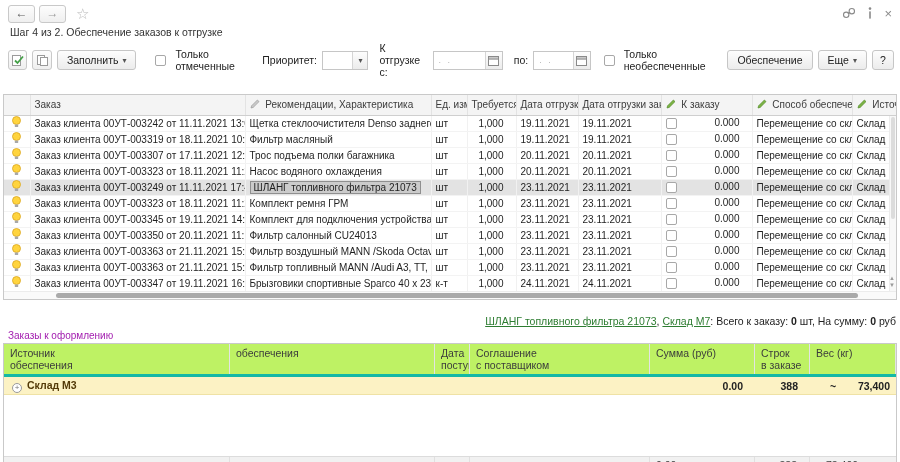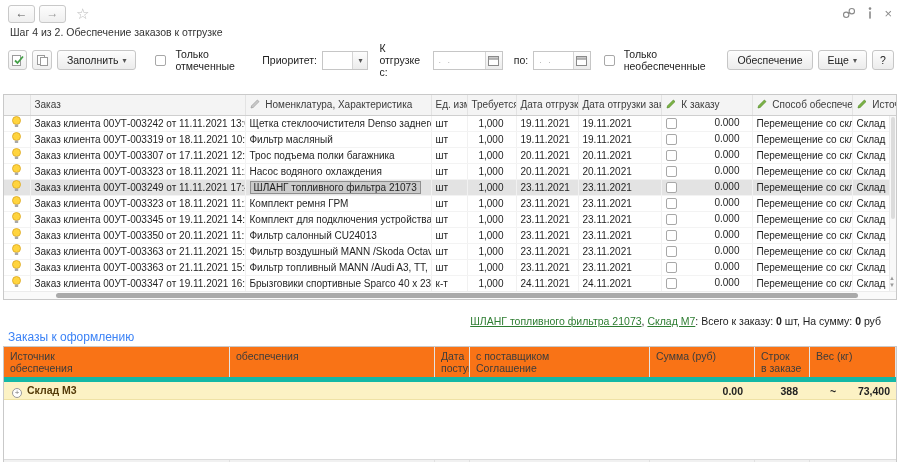--- a/index.html
+++ b/index.html
@@ -61,28 +61,28 @@
   td.c0 { text-align:center; padding:0; }
   .hicon { display:inline-block; margin-right:3px; vertical-align:-1px; }
 
   .hscroll { position:absolute; left:0; right:0; bottom:0; height:8px; background:#fafafa; border-top:1px solid #ececec; }
   .hthumb { position:absolute; left:52px; right:38px; top:1px; height:5px; background:#aaaaaa; border-radius:3px; }
   .vscroll { position:absolute; top:21px; right:0; bottom:8px; width:7px; background:#f8f8f8; border-left:1px solid #ececec; }
   .vthumb { position:absolute; top:1px; left:1px; right:1px; height:58%; background:#dcdcdc; border-radius:3px; }
   .varrows { position:absolute; right:1px; bottom:10px; font-size:6px; color:#9a9a9a; line-height:7px; text-align:center; }
 
   
-  .sumline { text-align:right; padding:3px 19px 2px 0; font-size:10.5px; color:#222; }
+  .sumline { text-align:right; padding:3px 4px 2px 0; font-size:10.5px; color:#222; }
   .sumline a { color:#2e7d32; text-decoration:underline; cursor:pointer; }
 
   
-  .sectitle { color:#3b82f6; font-size:12px; padding:1px 8px 2px 8px; }
+  .sectitle { color:#a21caf; font-size:10px; padding:1px 8px 2px 8px; }
   .lowergrid { margin:0 3px; border:1px solid #c9c9c9; height:131px; display:flex; flex-direction:column; font-size:10.5px; }
   .lrow { display:flex; width:100%; }
-  .lhrow { background:#f97316; border-bottom:5px solid #14b8a6; color:#3c3c3c; }
+  .lhrow { background:#bef264; border-bottom:3px solid #14b8a6; color:#3c3c3c; }
   .lhrow > div { padding:3px 6px; border-right:1px solid #e3e3e3; line-height:12px; overflow:hidden; white-space:nowrap; }
   .L0{width:226px;flex:none;} .L1{width:205px;flex:none;} .L2{width:35px;flex:none;} .L3{width:180px;flex:none;}
   .L4{width:105px;flex:none;} .L5{width:55px;flex:none;} .L6{flex:1;}
   .lgroup { background:#fcf2c4; border-bottom:1px solid #efe2a5; height:18px; align-items:center; font-weight:bold; }
   .lgroup > div { padding:0 14px; overflow:hidden; white-space:nowrap; }
   .expander { display:inline-block; width:10px; height:10px; border:1px solid #9a9a9a; border-radius:50%; background:#fff;
               color:#777; font-size:8px; line-height:8px; text-align:center; margin:0 5px 0 8px; vertical-align:-1px; font-weight:normal; }
   .grp { color:#533a08; }
   .L6.wcell { display:flex; justify-content:space-between; padding-right:6px; }
   .lspace { flex:1; background:#fff; }
@@ -196,21 +196,21 @@
           <col style="width:45px">
       </colgroup>
       <thead>
         <tr>
           <th class="c0"></th>
           <th class="c1"><span>Заказ</span></th>
           <th class="c2">
             <span class="hicon"><svg width="10" height="10" viewBox="0 0 10 10">
                   <path d="M1 9 L1.6 6.8 L7.4 1 L9 2.6 L3.2 8.4 Z" fill="#c9c9c9" stroke="#9a9a9a" stroke-width="0.7"></path>
                 </svg></span>
-            <span>Номенклатура, Характеристика</span>
+            <span>Рекомендации, Характеристика</span>
           </th>
           <th class="c3"><span>Ед. изм.</span></th>
           <th class="c4"><span>Требуется</span></th>
           <th class="c5"><span>Дата отгрузки</span></th>
           <th class="c6"><span>Дата отгрузки заказа</span></th>
           <th class="c7">
             <span class="hicon"><svg width="10" height="10" viewBox="0 0 10 10">
                   <path d="M1 9 L1.6 6.8 L7.4 1 L9 2.6 L3.2 8.4 Z" fill="#7cb342" stroke="#558b2f" stroke-width="0.7"></path>
                 </svg></span>
             <span>К заказу</span>
@@ -418,22 +418,22 @@
           <span style="display:block">обеспечения</span>
         </div>
       <div class="L1">
           <span style="display:block">обеспечения</span>
         </div>
       <div class="L2">
           <span style="display:block">Дата</span>
           <span style="display:block">поступления</span>
         </div>
       <div class="L3">
+          <span style="display:block">Соглашение</span>
           <span style="display:block">с поставщиком</span>
-          <span style="display:block">Соглашение</span>
         </div>
       <div class="L4">
           <span style="display:block">Сумма (руб)</span>
           <span style="display:block"></span>
         </div>
       <div class="L5">
           <span style="display:block">Строк</span>
           <span style="display:block">в заказе</span>
         </div>
       <div class="L6">

